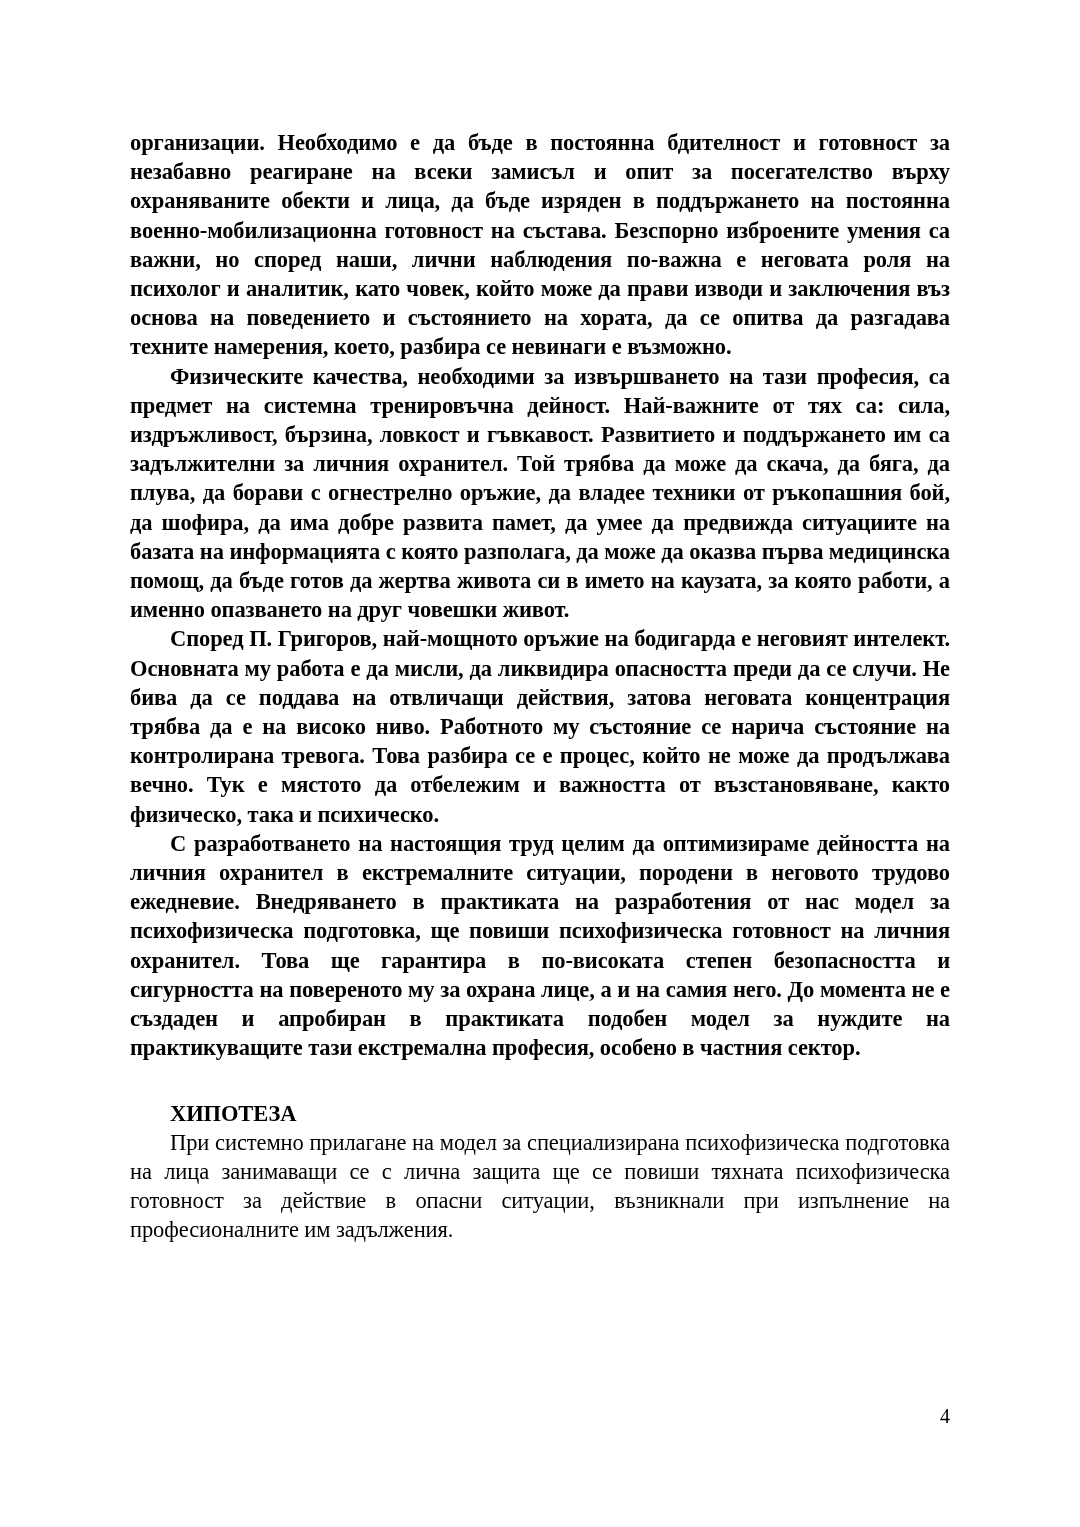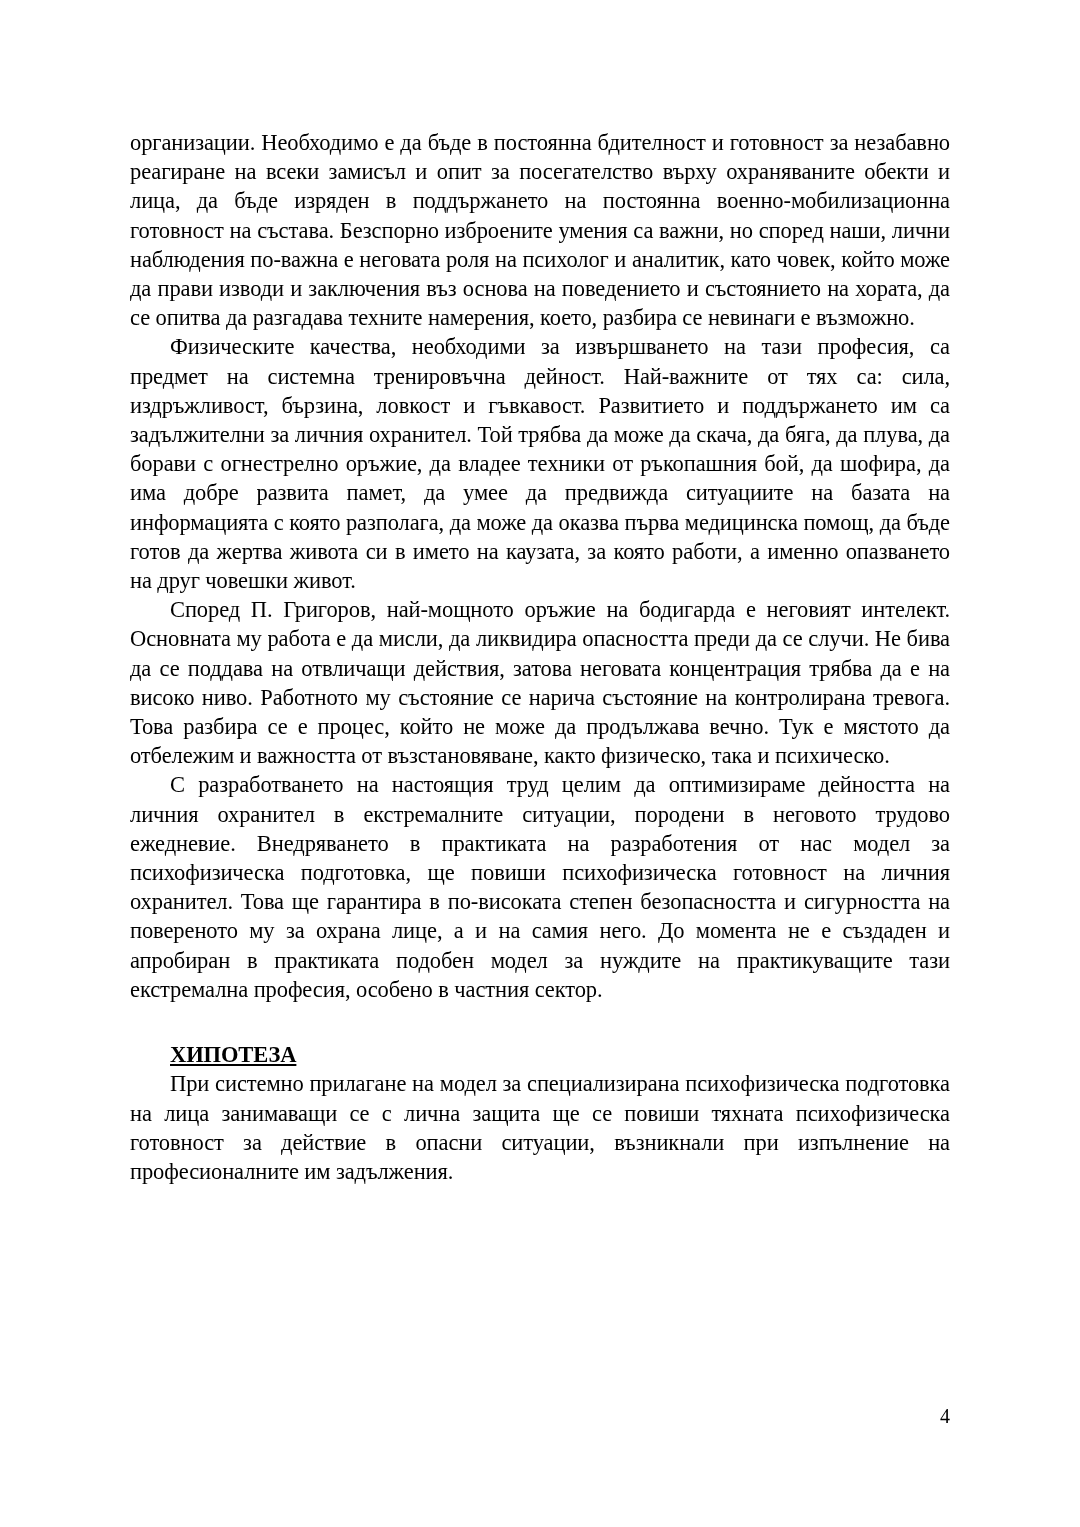--- a/index.html
+++ b/index.html
@@ -22,31 +22,31 @@
     left: 130px;
     width: 820px;
     font-size: 22.5px;
     line-height: 29.2px;
     text-align: justify;
     letter-spacing: -0.1px;
   }
   p.para {
     margin: 0;
     text-indent: 40px;
+    font-weight: bold;
   }
   p.para.no-indent {
     text-indent: 0;
   }
   h2.hypothesis-heading {
     margin: 36px 0 0 0;
     padding-left: 40px;
     font-size: 22.5px;
     line-height: 29.2px;
     font-weight: bold;
-    text-decoration: underline;
     text-align: left;
   }
   p.para.bold {
     font-weight: normal;
   }
   .page-number {
     position: absolute;
     top: 1403px;
     right: 130px;
     font-size: 20px;

